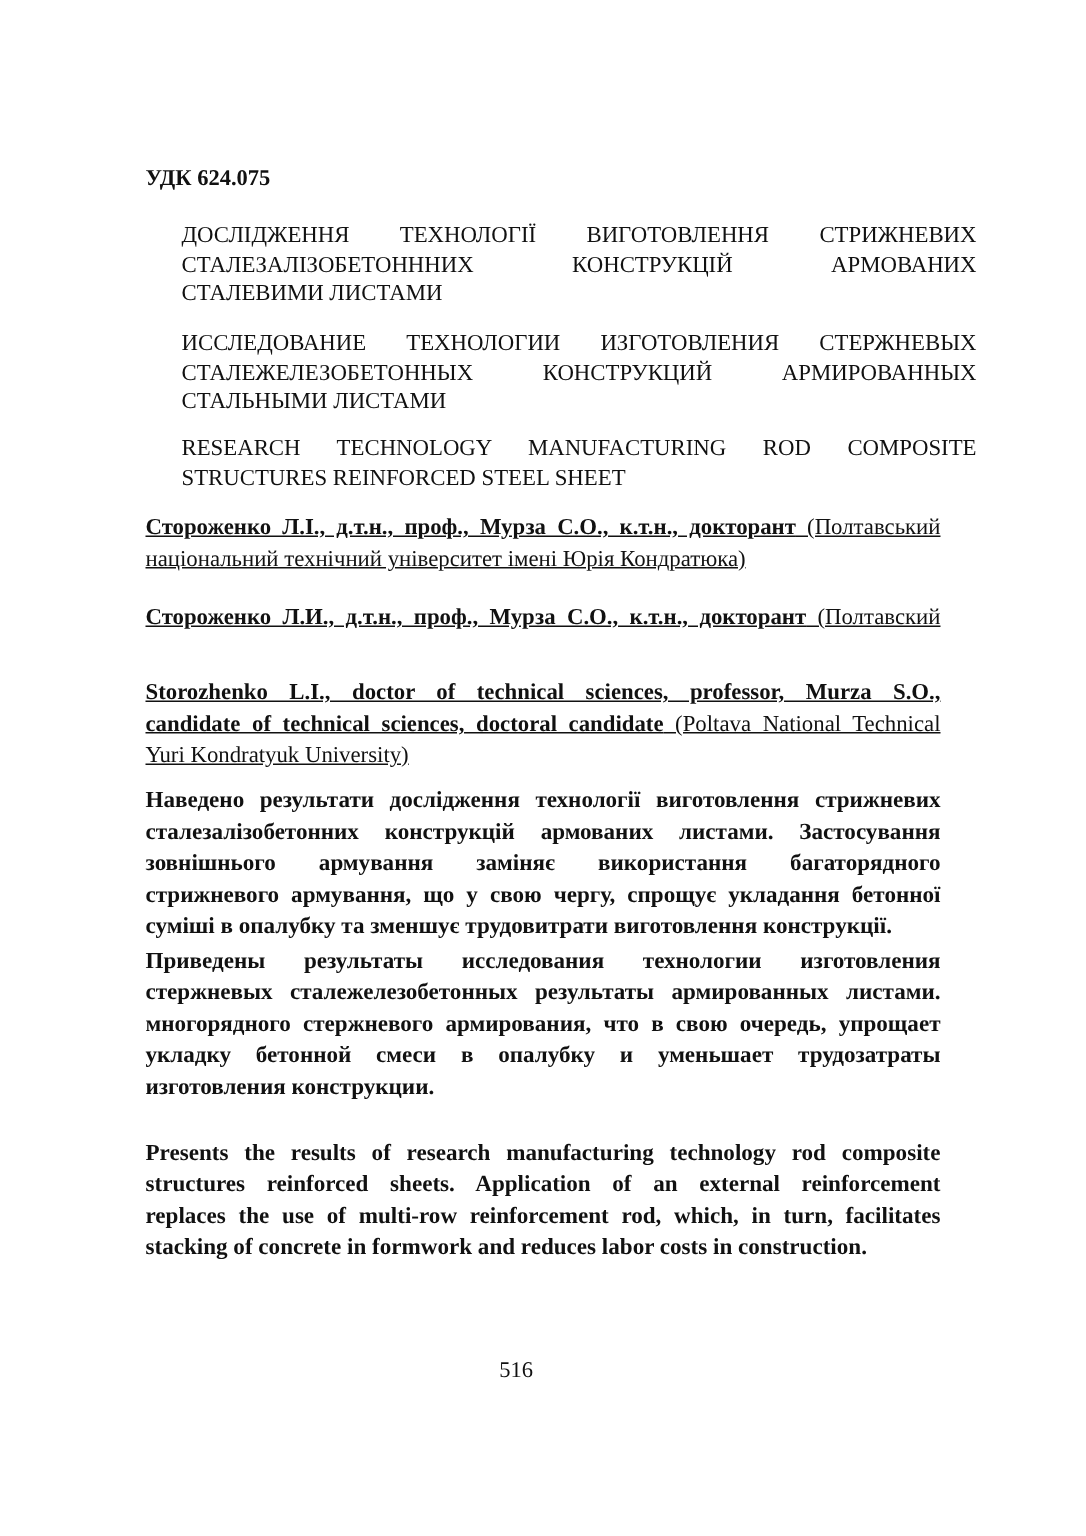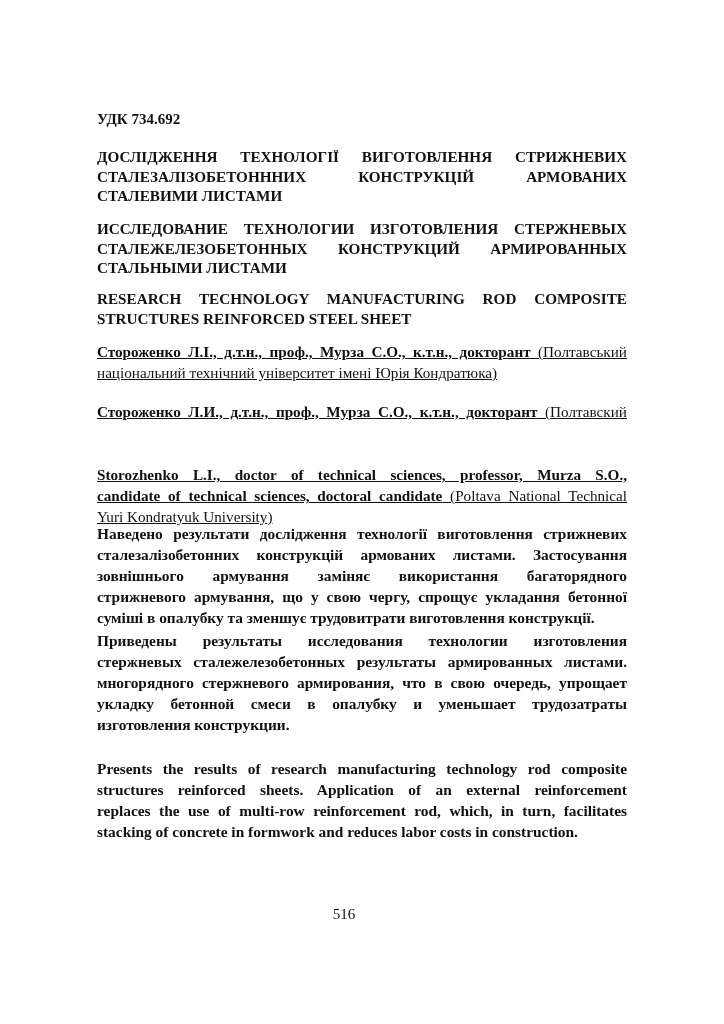--- a/index.html
+++ b/index.html
@@ -1,37 +1,37 @@
 <!DOCTYPE html>
 <html><head>
 <meta charset="utf-8">
 <style>
   html, body { margin: 0; padding: 0; background: #ffffff; }
   body { width: 724px; height: 1024px; position: relative; overflow: hidden;
          font-family: "Liberation Serif", "DejaVu Serif", serif; color: #111; }
   .page { position: absolute; left: 97px; top: 0; width: 530px; }
   .b { font-weight: bold; }
   .udk { position: absolute; top: 111px; font-size: 15px; font-weight: bold; }
-  .title { position: absolute; font-size: 15.2px; font-weight: bold; line-height: 19.5px; width: 530px; text-align: justify; }
+  .title { position: absolute; font-size: 15.2px; font-weight: normal; line-height: 19.5px; width: 530px; text-align: justify; margin-left: 24px; }
   .title .ln { display: block; text-align: justify; text-align-last: justify; }
   .title .ln.last { text-align-last: left; }
   .authors { position: absolute; font-size: 15.2px; line-height: 21px; width: 530px; text-align: justify; text-decoration: underline; }
   .abstract { position: absolute; font-size: 15.4px; font-weight: bold; line-height: 21px; width: 530px; }
   .abstract .ln { display: block; text-align: justify; text-align-last: justify; white-space: nowrap; }
   .abstract .ln.last { text-align-last: left; }
   .authors .ln { display: block; text-align: justify; text-align-last: justify; white-space: nowrap; }
   .authors .ln.last { text-align-last: left; }
   .pagenum { position: absolute; top: 906px; left: 0; width: 688px; text-align: center; font-size: 15px; }
 </style>
 </head>
 <body>
 
 <div class="page">
 
-  <div class="udk">УДК 734.692</div>
+  <div class="udk">УДК 624.075</div>
 
   <div class="title" style="top:147px;">
     <span class="ln">ДОСЛІДЖЕННЯ ТЕХНОЛОГІЇ ВИГОТОВЛЕННЯ СТРИЖНЕВИХ</span>
     <span class="ln">СТАЛЕЗАЛІЗОБЕТОНННИХ КОНСТРУКЦІЙ АРМОВАНИХ</span>
     <span class="ln last">СТАЛЕВИМИ ЛИСТАМИ</span>
   </div>
 
   <div class="title" style="top:219px;">
     <span class="ln">ИССЛЕДОВАНИЕ ТЕХНОЛОГИИ ИЗГОТОВЛЕНИЯ СТЕРЖНЕВЫХ</span>
     <span class="ln">СТАЛЕЖЕЛЕЗОБЕТОННЫХ КОНСТРУКЦИЙ АРМИРОВАННЫХ</span>
@@ -45,21 +45,21 @@
 
   <div class="authors" style="top:341px;">
     <span class="ln"><span class="b">Стороженко Л.І., д.т.н., проф., Мурза С.О., к.т.н., докторант</span><span> (Полтавський</span></span>
     <span class="ln last">національний технічний університет імені Юрія Кондратюка)</span>
   </div>
 
   <div class="authors" style="top:401px;">
     <span class="ln"><span class="b">Стороженко Л.И., д.т.н., проф., Мурза С.О., к.т.н., докторант</span><span> (Полтавский</span></span>
   </div>
 
-  <div class="authors" style="top:451px;margin-top:13px;">
+  <div class="authors" style="top:451px;">
     <span class="ln b">Storozhenko L.I., doctor of technical sciences, professor, Murza S.O.,</span>
     <span class="ln"><span class="b">candidate of technical sciences, doctoral candidate</span><span> (Poltava National Technical</span></span>
     <span class="ln last">Yuri Kondratyuk University)</span>
   </div>
 
   <div class="abstract" style="top:523px;">
     <span class="ln">Наведено результати дослідження технології виготовлення стрижневих</span>
     <span class="ln">сталезалізобетонних конструкцій армованих листами. Застосування</span>
     <span class="ln">зовнішнього армування заміняє використання багаторядного</span>
     <span class="ln">стрижневого армування, що у свою чергу, спрощує укладання бетонної</span>

